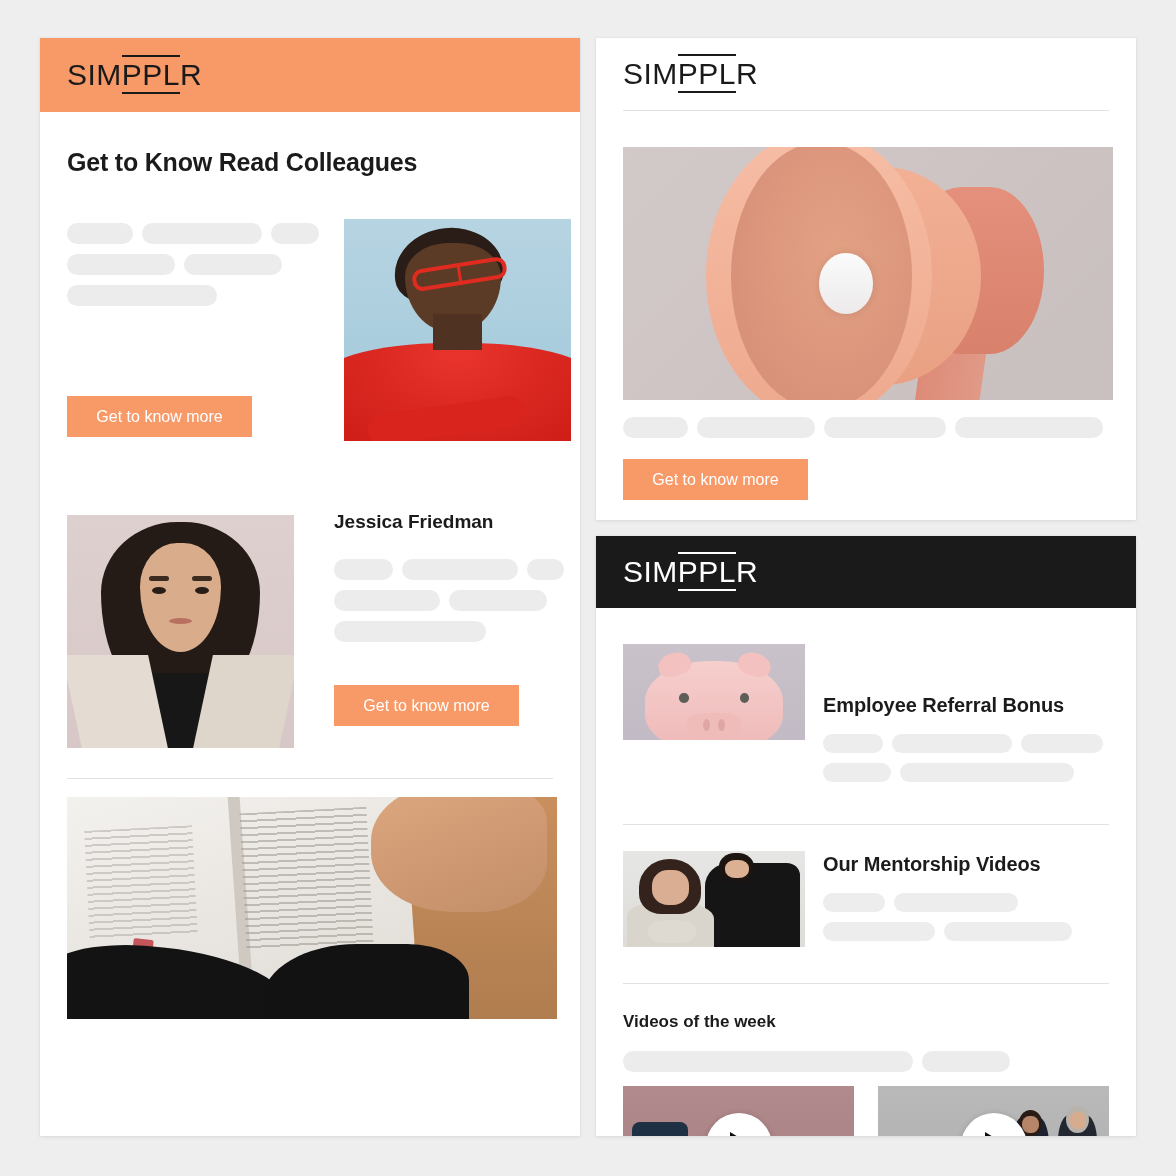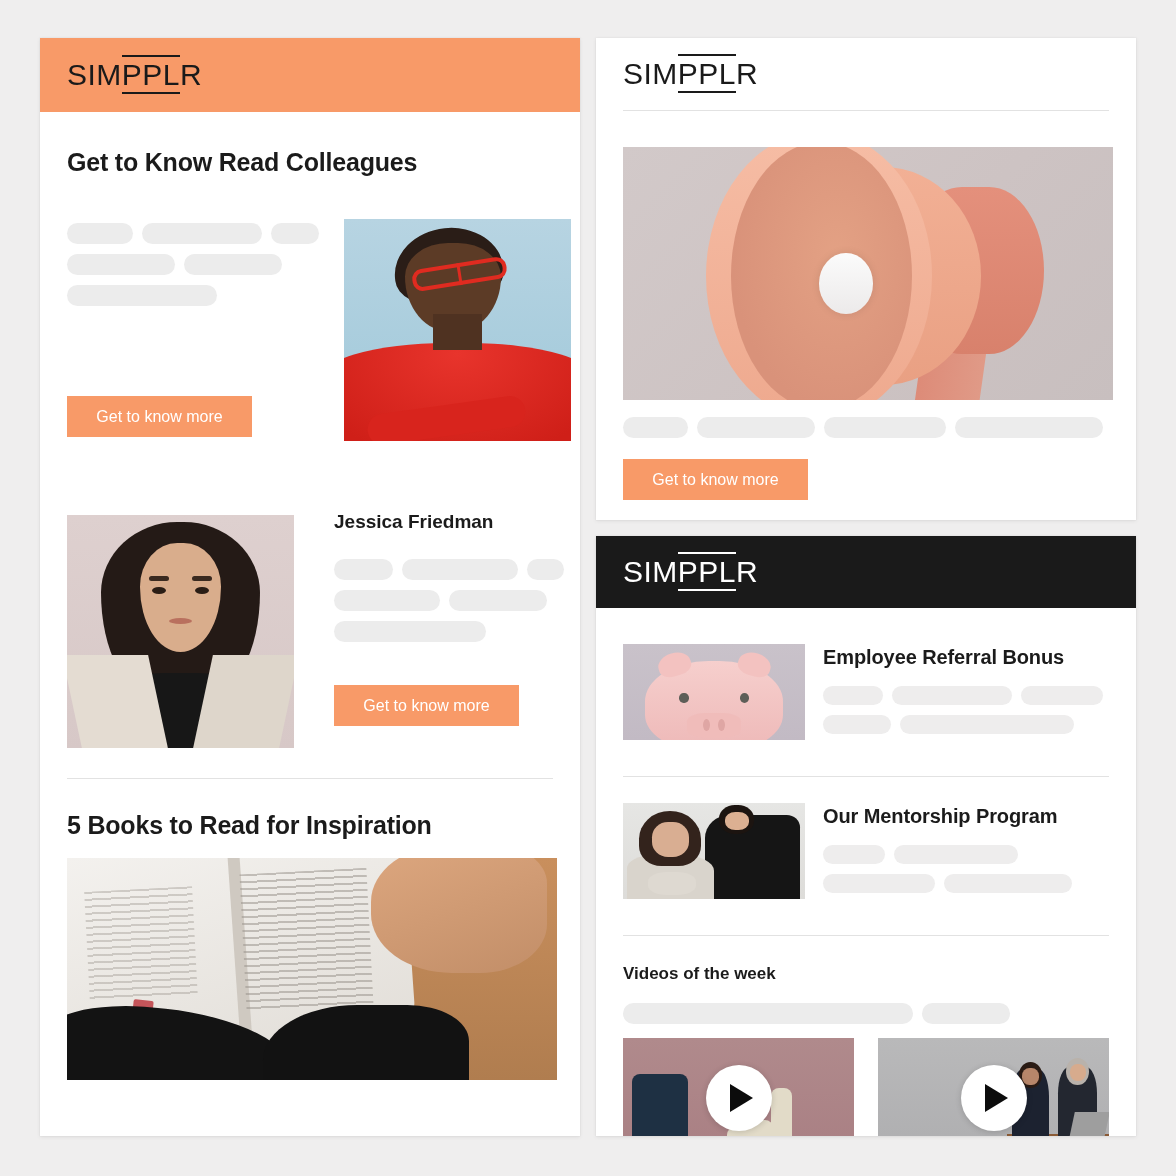--- a/index.html
+++ b/index.html
@@ -280,21 +280,20 @@
             <span class="sk" style="width:152px"></span>
           </div>
         </div>
         <button class="btn-cta" style="margin-top: 33px; width:185px;">Get to know more</button>
       </div>
     </div>
 
     <div style="margin: 18px 27px 0 27px;" class="divider-line"></div>
 
     <div style="padding: 0 27px;">
-      <h2 class="section-title" style="margin-top:32px;">5 Books to Read for Inspiration</h2>
 
       <div class="img" style="margin-top:18px; width:490px; height:222px;
                   background: linear-gradient(180deg,#c98f5d 0%, #b07d4f 100%);">
         <div style="position:absolute; left:-4%; top:-8%; width:74%; height:96%;
                     background: linear-gradient(165deg,#f4f2ef 0%,#e2ded8 100%);
                     border-radius: 6px 22% 18% 6px; transform: rotate(-4deg);"></div>
         <div style="position:absolute; left:34%; top:-6%; width:2.5%; height:94%;
                     background:#cfc9c1; transform: rotate(-4deg);"></div>
         <div style="position:absolute; left:36%; top:6%; width:26%; height:62%;
                     background: repeating-linear-gradient(180deg,#9b958e 0 2px, transparent 2px 7px);
@@ -353,21 +352,21 @@
       <div class="img ph-pig" style="width:182px; height:96px; flex:0 0 auto;">
         <div class="pbody"></div>
         <div class="ear l"></div>
         <div class="ear r"></div>
         <div class="eye l"></div>
         <div class="eye r"></div>
         <div class="snout"></div>
         <div class="nos l"></div>
         <div class="nos r"></div>
       </div>
-      <div style="flex:1 1 auto; padding-top:2px;">
+      <div style="flex:1 1 auto; padding-top:2px;margin-top:48px;">
         <h3 class="item-title">Employee Referral Bonus</h3>
         <div style="margin-top:17px;">
           <div class="sk-row">
             <span class="sk sk-sm" style="width:60px"></span>
             <span class="sk sk-sm" style="width:120px"></span>
             <span class="sk sk-sm" style="width:82px"></span>
           </div>
           <div class="sk-row">
             <span class="sk sk-sm" style="width:68px"></span>
             <span class="sk sk-sm" style="width:174px"></span>
@@ -382,21 +381,21 @@
       <div class="img ph-mentor" style="width:182px; height:96px; flex:0 0 auto;">
         <div class="m-body"></div>
         <div class="m-head"></div>
         <div class="m-face"></div>
         <div class="w-body"></div>
         <div class="w-hair"></div>
         <div class="w-face"></div>
         <div class="w-arm"></div>
       </div>
       <div style="flex:1 1 auto; padding-top:2px;">
-        <h3 class="item-title">Our Mentorship Program</h3>
+        <h3 class="item-title">Our Mentorship Videos</h3>
         <div style="margin-top:17px;">
           <div class="sk-row">
             <span class="sk sk-sm" style="width:62px"></span>
             <span class="sk sk-sm" style="width:124px"></span>
           </div>
           <div class="sk-row">
             <span class="sk sk-sm" style="width:112px"></span>
             <span class="sk sk-sm" style="width:128px"></span>
           </div>
         </div>

